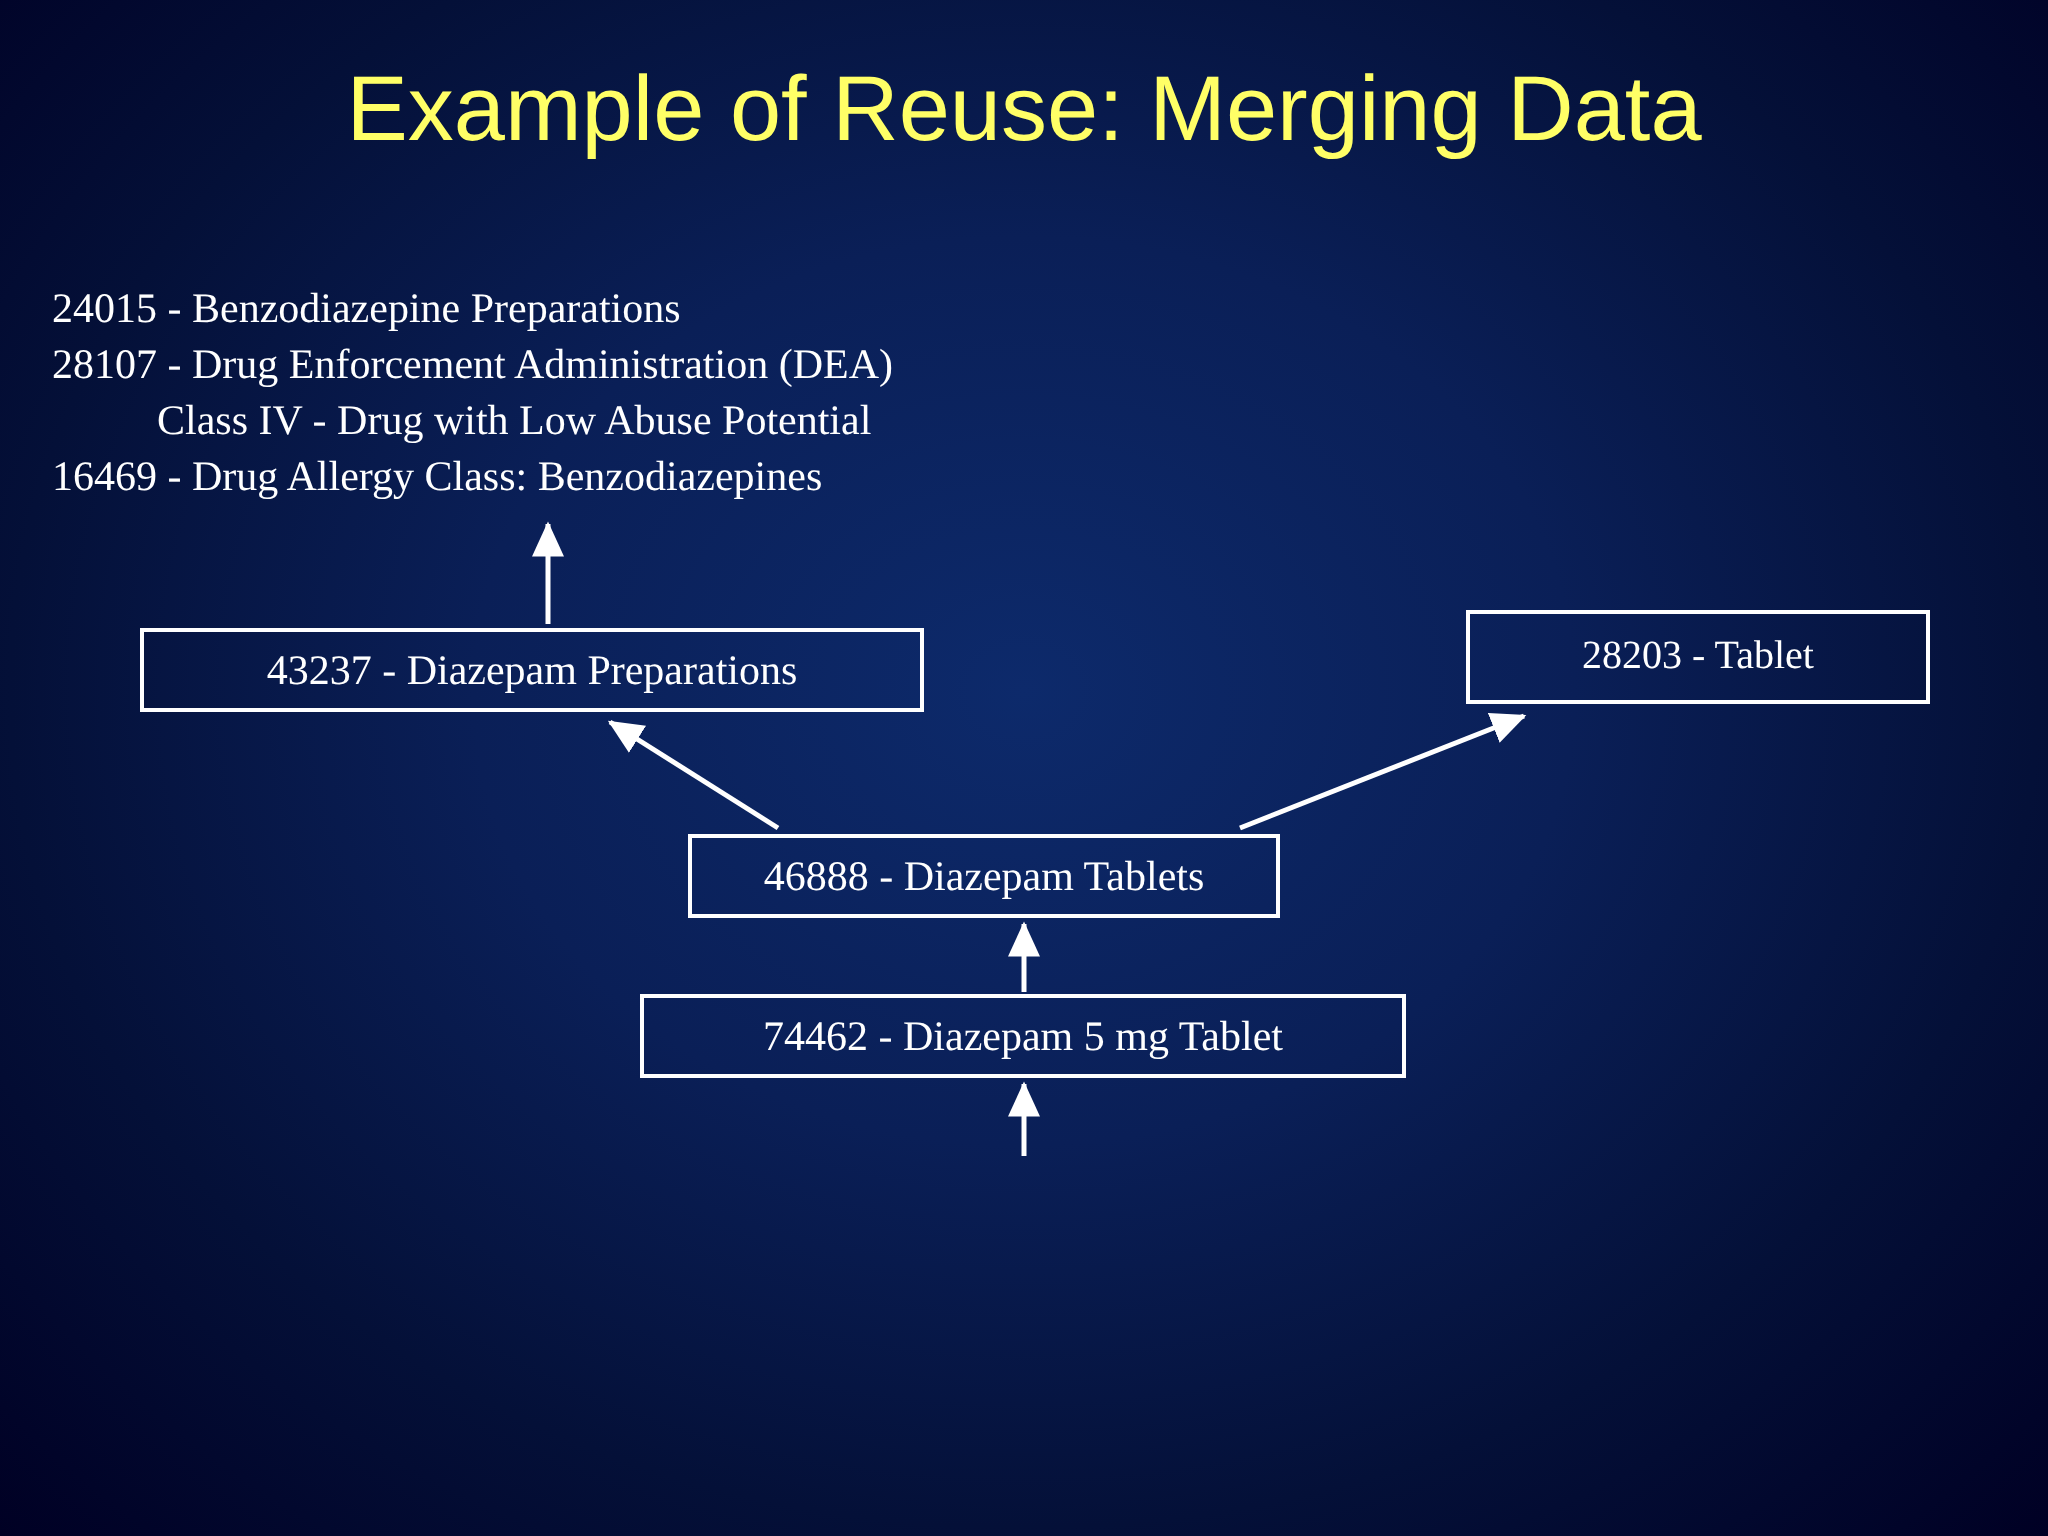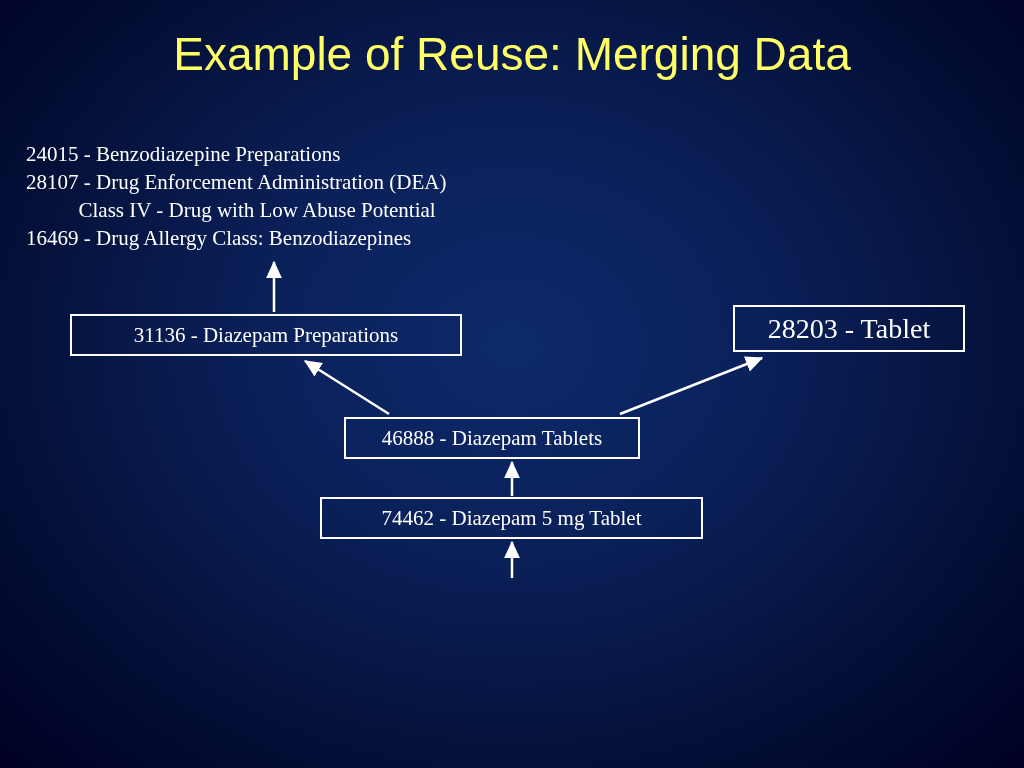--- a/index.html
+++ b/index.html
@@ -67,21 +67,21 @@
     top: 314px;
     width: 392px;
     height: 42px;
     font-size: 21px;
   }
   #node-tablet {
     left: 733px;
     top: 305px;
     width: 232px;
     height: 47px;
-    font-size: 28px;
+    font-size: 20px;
   }
   #node-diazepam-tablets {
     left: 344px;
     top: 417px;
     width: 296px;
     height: 42px;
     font-size: 21px;
   }
   #node-diazepam-5mg-tablet {
     left: 320px;
@@ -122,19 +122,19 @@
 
     <line x1="389" y1="414" x2="305" y2="361" stroke="#ffffff" stroke-width="2.5" marker-end="url(#arrowhead)"></line>
 
     <line x1="620" y1="414" x2="762" y2="358" stroke="#ffffff" stroke-width="2.5" marker-end="url(#arrowhead)"></line>
 
     <line x1="512" y1="496" x2="512" y2="462" stroke="#ffffff" stroke-width="2.5" marker-end="url(#arrowhead)"></line>
 
     <line x1="512" y1="578" x2="512" y2="542" stroke="#ffffff" stroke-width="2.5" marker-end="url(#arrowhead)"></line>
   </svg>
 
-  <div class="node" id="node-diazepam-preparations">31136 - Diazepam Preparations</div>
+  <div class="node" id="node-diazepam-preparations">43237 - Diazepam Preparations</div>
   <div class="node" id="node-tablet">28203 - Tablet</div>
   <div class="node" id="node-diazepam-tablets">46888 - Diazepam Tablets</div>
   <div class="node" id="node-diazepam-5mg-tablet">74462 - Diazepam 5 mg Tablet</div>
 
 
 </div>
 
 </body></html>

